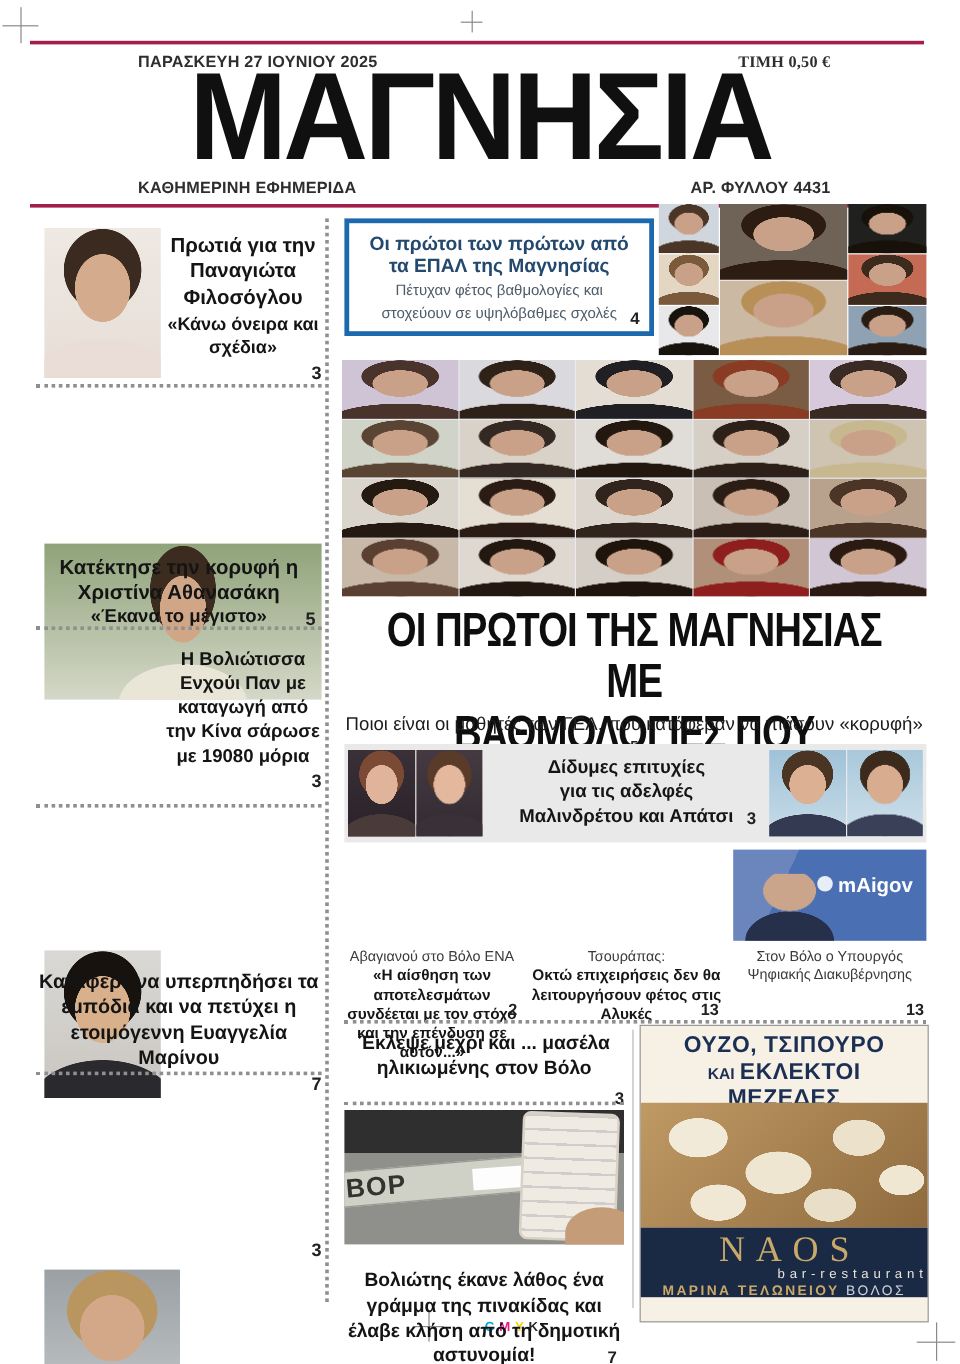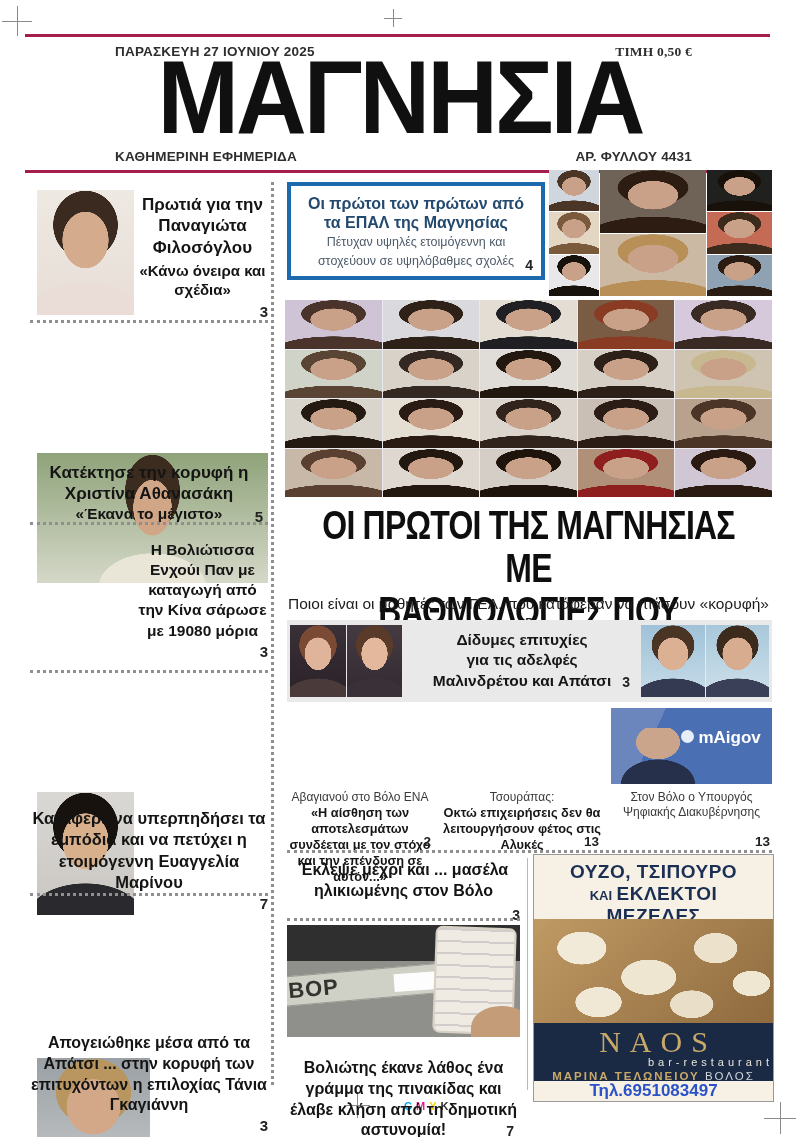--- a/index.html
+++ b/index.html
@@ -167,28 +167,27 @@
 
   <div class="abs face" style="left:37px;top:680px;width:113px;height:122px;--bg:#9aa0a4;--bg2:#c5c8ca;--hair:#b9965f;--shirt:#e8e6e2;--skin:#d2a888;"></div>
 
   <div class="abs" style="left:30px;top:808px;width:238px;text-align:center;">
     <div class="story-title" style="font-size:16.5px;line-height:1.3;">Κατάφερε να υπερπηδήσει τα εμπόδια και να πετύχει η ετοιμόγεννη Ευαγγελία Μαρίνου</div>
     <div class="pageno" style="text-align:right;font-size:15px;margin-top:1px;">7</div>
   </div>
   <div class="dotsep" style="left:30px;top:893px;width:238px;"></div>
 
   <div class="abs" style="left:30px;top:1033px;width:238px;text-align:center;">
-    <div class="story-title" style="font-size:16px;line-height:1.3;">Απογειώθηκε μέσα από τα Απάτσι ... στην κορυφή των επιτυχόντων η επιλοχίας Τάνια Γκαγιάννη</div>
     <div class="pageno" style="text-align:right;font-size:15px;margin-top:1px;">3</div>
   </div>
 
   <div class="epal">
     <div class="t">Οι πρώτοι των πρώτων από</div>
     <div class="t">τα ΕΠΑΛ της Μαγνησίας</div>
-    <div class="s">Πέτυχαν υψηλές ετοιμόγεννη και</div>
+    <div class="s">Πέτυχαν φέτος βαθμολογίες και</div>
     <div class="s">στοχεύουν σε υψηλόβαθμες σχολές</div>
     <div class="pageno">4</div>
   </div>
 
   <div class="tr-collage">
     <div class="tr-col" style="width:50px;">
         <div class="face tile" style="--bg: #cfd6de; --hair: #4a3527;"></div>
         <div class="face tile" style="--bg: #e3d6c2; --hair: #7a5a3a;"></div>
         <div class="face tile" style="--bg: #e8e8ea; --hair: #17120c;"></div>
       </div>
@@ -303,16 +302,15 @@
     </div>
     <div class="food"></div>
     <div class="navyband">
       <div class="brand">NAOS</div>
       <div class="bsub">bar-restaurant</div>
       <div class="loc">
         <span class="g">ΜΑΡΙΝΑ ΤΕΛΩΝΕΙΟΥ</span>
         <span class="w">ΒΟΛΟΣ</span>
       </div>
     </div>
-    <div class="phonebar">Τηλ.6951083497</div>
   </div>
 
 </div>
 
 </body></html>

